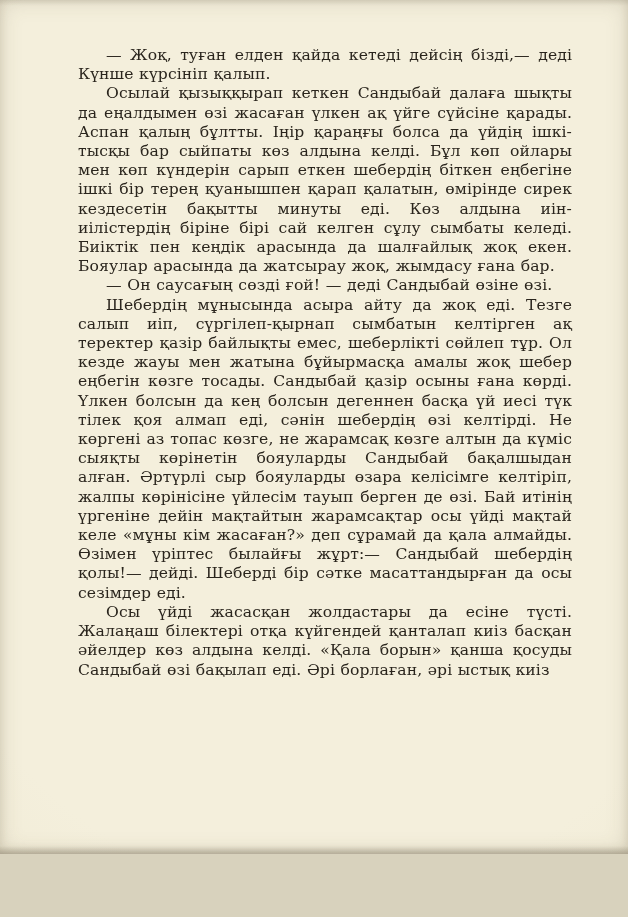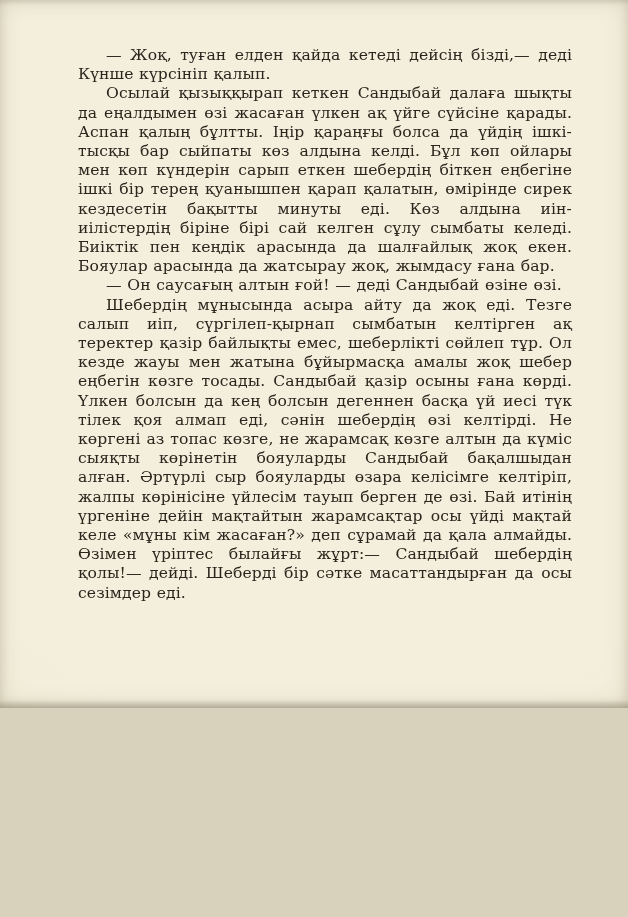--- a/index.html
+++ b/index.html
@@ -4,21 +4,21 @@
 <title>Book page 114</title>
 <style>
   html, body {
     margin: 0;
     padding: 0;
     background: #d8d2bd;
   }
   .scan-page {
     position: relative;
     width: 628px;
-    height: 708px;
+    height: 854px;
     margin: 0 auto;
     background:
       radial-gradient(ellipse 130% 110% at 52% 45%, #f4efdc 55%, #efe9d2 80%, #e4ddc3 100%);
     box-shadow: inset 0 0 22px rgba(90, 80, 50, 0.18), inset 0 -4px 10px rgba(70, 60, 35, 0.12);
     overflow: hidden;
     font-family: "DejaVu Serif", "Liberation Serif", serif;
     color: #2a251d;
   }
   .text-block {
     position: absolute;
@@ -64,22 +64,23 @@
   }
 </style>
 </head>
 <body>
 
 <div class="scan-page">
 
   <div class="text-block">
     <p class="para">— Жоқ, туған елден қайда кетеді дейсің бізді,— деді Күнше күрсініп қалып.</p>
     <p class="para">Осылай қызыққырап кеткен Сандыбай далаға шықты да еңалдымен өзі жасаған үлкен ақ үйге сүйсіне қарады. Аспан қалың бұлтты. Іңір қараңғы болса да үйдің ішкі-тысқы бар сыйпаты көз алдына келді. Бұл көп ойлары мен көп күндерін сарып еткен шебердің біткен еңбегіне ішкі бір терең қуанышпен қарап қалатын, өмірінде сирек кездесетін бақытты минуты еді. Көз алдына иін-иілістердің біріне бірі сай келген сұлу сымбаты келеді. Биіктік пен кеңдік арасында да шалғайлық жоқ екен. Бояулар арасында да жатсырау жоқ, жымдасу ғана бар.</p>
-    <p class="para">— Он саусағың алтын ғой! — деді Сандыбай өзіне өзі.</p>
+    <p class="para">— Он саусағың сөзді ғой! — деді Сандыбай өзіне өзі.</p>
     <p class="para">Шебердің мұнысында асыра айту да жоқ еді. Тезге салып иіп, сүргілеп-қырнап сымбатын келтірген ақ теректер қазір байлықты емес, шеберлікті сөйлеп тұр. Ол кезде жауы мен жатына бұйырмасқа амалы жоқ шебер еңбегін көзге тосады. Сандыбай қазір осыны ғана көрді. Үлкен болсын да кең болсын дегеннен басқа үй иесі түк тілек қоя алмап еді, сәнін шебердің өзі келтірді. Не көргені аз топас көзге, не жарамсақ көзге алтын да күміс сыяқты көрінетін бояуларды Сандыбай бақалшыдан алған. Әртүрлі сыр бояуларды өзара келісімге келтіріп, жалпы көрінісіне үйлесім тауып берген де өзі. Бай итінің үргеніне дейін мақтайтын жарамсақтар осы үйді мақтай келе «мұны кім жасаған?» деп сұрамай да қала алмайды. Өзімен үріптес былайғы жұрт:— Сандыбай шебердің қолы!— дейді. Шеберді бір сәтке масаттандырған да осы сезімдер еді.</p>
+    <p class="para">Осы үйді жасасқан жолдастары да есіне түсті. Жалаңаш білектері отқа күйгендей қанталап киіз басқан әйелдер көз алдына келді. «Қала борын» қанша қосуды Сандыбай өзі бақылап еді. Әрі борлаған, әрі ыстық киіз</p>
   </div>
 
   <div class="page-number">114</div>
 
   <div class="edge-shadow-top"></div>
   <div class="edge-shadow-bottom"></div>
 
 </div>
 
 </body></html>

